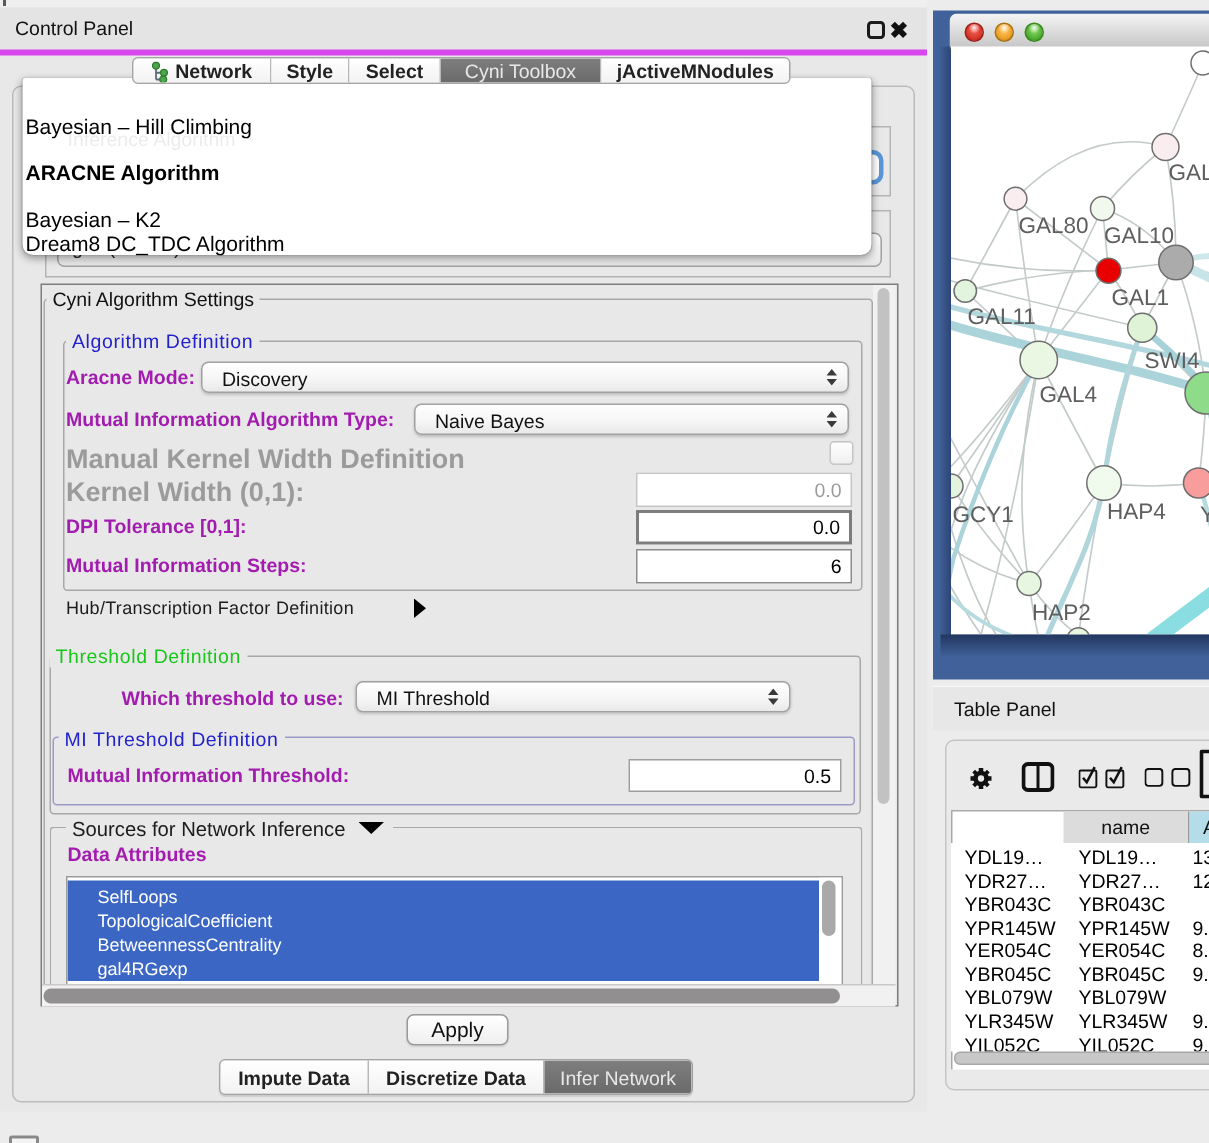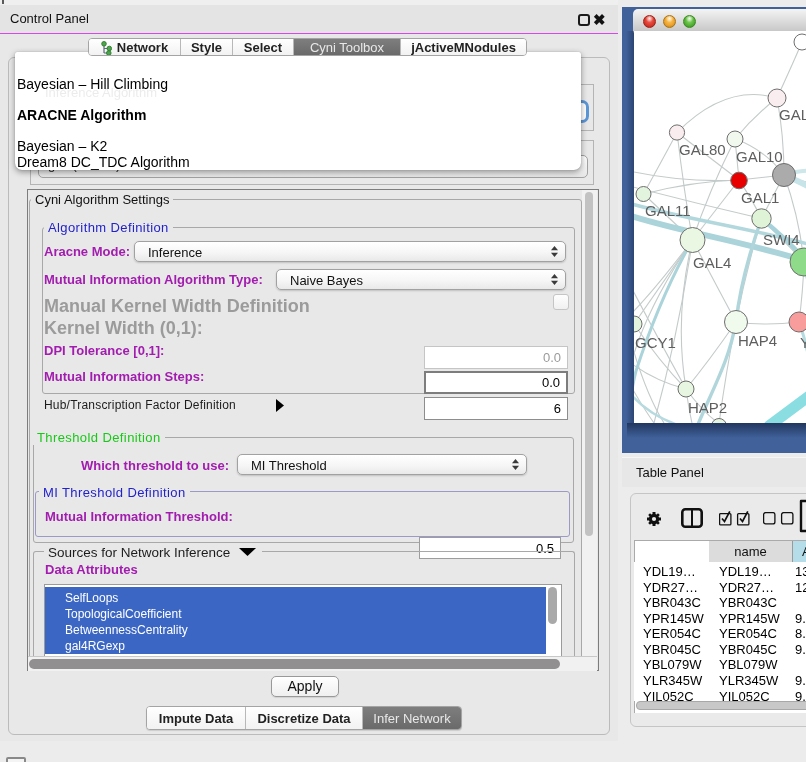--- a/index.html
+++ b/index.html
@@ -2,21 +2,21 @@
 <html><head><meta charset="utf-8">
 <style>
 html,body{margin:0;padding:0;}
 body{width:806px;height:762px;position:relative;overflow:hidden;background:#EDECEC;
   font-family:"Liberation Sans",sans-serif;-webkit-font-smoothing:antialiased;}
 .abs{position:absolute;}
 
 #cp{left:0;top:0;width:618px;height:741px;background:#E9E8E8;}
 #cp-top{left:0;top:0;width:618px;height:5px;background:#F0EFEF;}
 #tick{left:2px;top:0;width:2px;height:4px;background:#5A5A5A;}
-#titlebar{left:0;top:5px;width:618px;height:28px;background:#E5E4E4;border-bottom:1px solid #d946ef;}
+#titlebar{left:0;top:5px;width:618px;height:28px;background:#E5E4E4;border-bottom:4px solid #d946ef;}
 #titlebar .t{position:absolute;left:10px;top:6px;font-size:13px;color:#111;}
 #btn-max{left:578px;top:14px;width:8px;height:8px;border:2px solid #1A1A1A;border-radius:3px;}
 #btn-close{left:593px;top:11px;font-size:15px;font-weight:700;color:#111;}
 
 #panel{left:8px;top:57px;width:600px;height:676px;border:1px solid #BCBBBB;border-radius:6px;background:#E9E8E8;}
 
 .seg{display:flex;border:1px solid #A5A4A4;border-radius:4px;overflow:hidden;background:#FDFDFD;box-shadow:0 1px 1px rgba(0,0,0,0.12);}
 .seg .s{font-size:13px;font-weight:700;color:#222;border-right:1px solid #B9B8B8;background:linear-gradient(#FFFFFF,#F2F2F2);white-space:nowrap;display:flex;align-items:center;justify-content:center;box-sizing:border-box;height:100%;}
 .seg .s:last-child{border-right:none;}
 .seg .sel{background:linear-gradient(#7E7E7E,#6A6A6A);color:#E8E8E8;font-weight:400;}
@@ -33,21 +33,21 @@
 #g-alg{left:42px;top:227px;width:531px;height:165px;}
 #g-alg-lab{left:44px;top:220px;color:#2222CC;}
 .lbl{font-size:13px;font-weight:700;color:#a21caf;white-space:nowrap;}
 .dlbl{font-size:18px;font-weight:700;color:#9C9B9B;white-space:nowrap;}
 
 .combo{position:absolute;border:1px solid #A2A1A1;border-radius:5px;background:linear-gradient(#FFFFFF 0%,#F6F6F6 55%,#E9E9E9 100%);box-shadow:0 1px 2px rgba(0,0,0,0.18);font-size:13px;color:#111;}
 .combo .ct{position:absolute;left:13px;top:2.5px;}
 .combo .ar{position:absolute;right:7px;top:50%;margin-top:-5.5px;width:7px;height:11px;}
 .ar svg{display:block;}
 
-.tf{position:absolute;background:#FFF;font-size:13px;margin-top:31px;}
+.tf{position:absolute;background:#FFF;font-size:13px;}
 .tf span{position:absolute;right:6px;top:3px;}
 
 #dlist{left:44px;top:584px;width:516px;height:72px;background:#FFF;border:1px solid #9C9B9B;overflow:hidden;}
 #dlist .sel-band{position:absolute;left:0px;top:2px;width:501px;height:67px;background:#3B66C4;}
 #dlist .it{position:absolute;left:20px;color:#FFF;font-size:12px;}
 #dlist .vsb{position:absolute;left:501px;top:0px;width:15px;height:72px;background:#FFF;}
 #dlist .vth{position:absolute;left:503px;top:2px;width:9px;height:37px;background:#AAA9A9;border-radius:5px;}
 
 #vsb-track{left:582px;top:190px;width:15px;height:479px;background:#F2F1F1;}
 #vsb-thumb{left:585px;top:192px;width:7.5px;height:344px;background:#C3C2C2;border-radius:4px;}
@@ -111,21 +111,21 @@
 </div>
 
 <div class="abs" id="scrollpane"></div>
 <div class="abs" id="g-cyni"></div>
 <div class="abs" id="g-cyni-lab">Cyni Algorithm Settings</div>
 <div class="abs grp" id="g-alg"></div>
 <div class="abs grplab" id="g-alg-lab">Algorithm Definition</div>
 
 <div class="abs lbl" style="left:44px;top:244px;">Aracne Mode:</div>
 <div class="combo" style="left:134px;top:241px;width:430px;height:19px;">
-    <span class="ct">Inference</span>
+    <span class="ct">Discovery</span>
     <span class="ar">
       <svg width="7" height="11">
         <path d="M3.5 0 L7 4.3 L0 4.3 Z" fill="#3A3A3A"></path>
         <path d="M3.5 11 L7 6.7 L0 6.7 Z" fill="#3A3A3A"></path>
       </svg>
     </span>
   </div>
 
 <div class="abs lbl" style="left:44px;top:272px;">Mutual Information Algorithm Type:</div>
 <div class="combo" style="left:276px;top:269px;width:288px;height:19px;">

